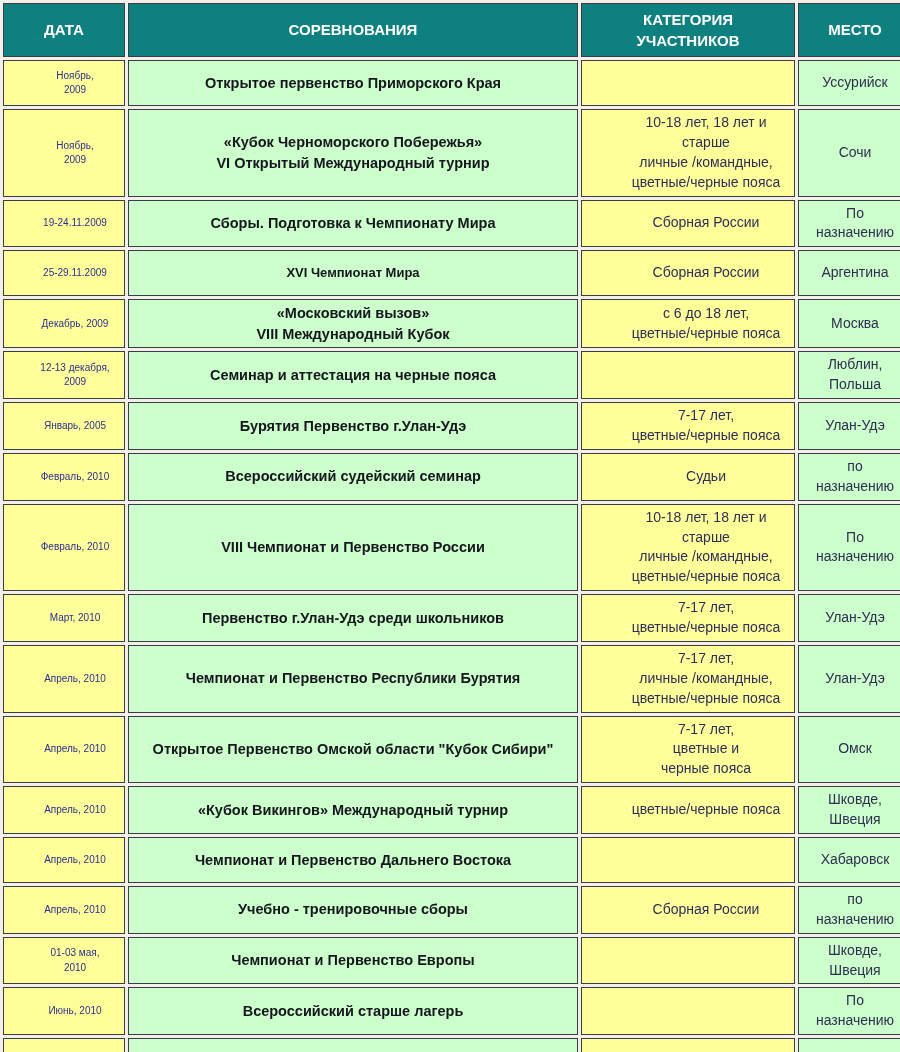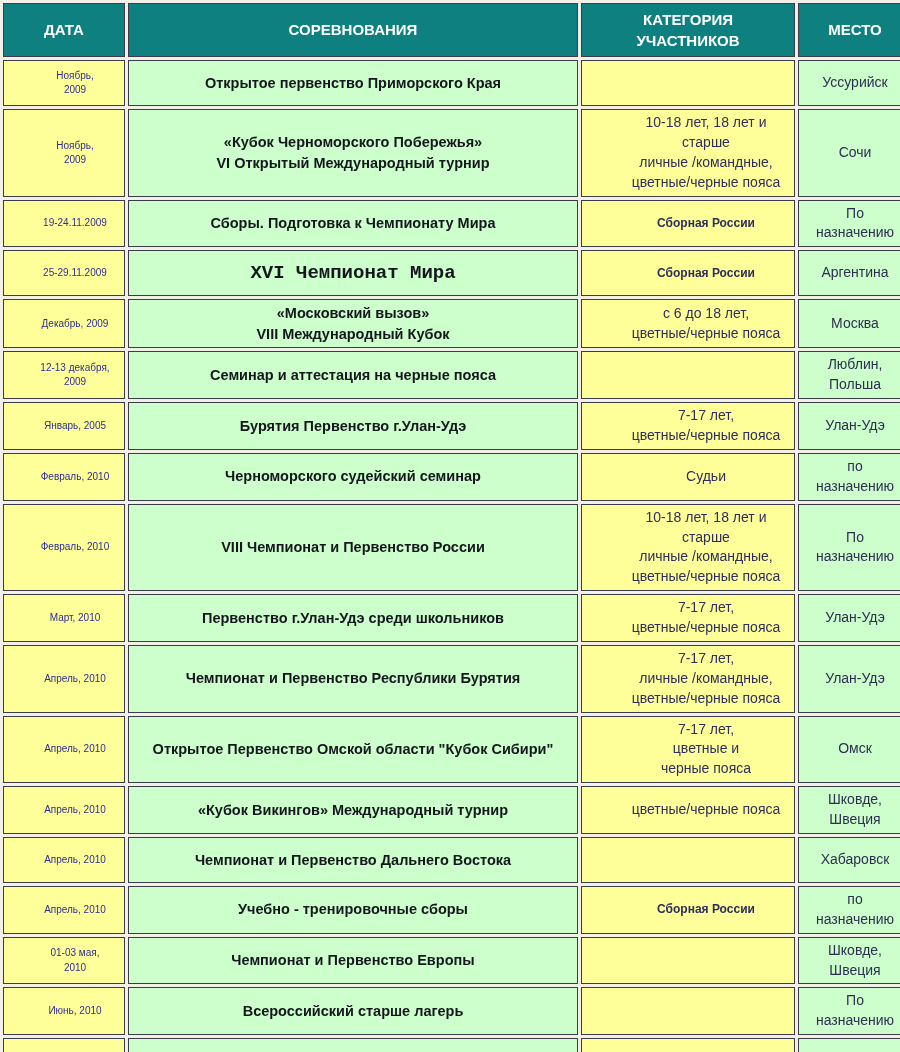--- a/index.html
+++ b/index.html
@@ -51,29 +51,29 @@
     font-size:10px;
     padding-left:28px;
   }
   td.comp-cell{
     background:var(--green-cell);
     color:var(--competition-text);
     font-weight:bold;
     font-size:14.5px;
     margin-left:20px;
   }
-  td.comp-cell.large{font-size:19px;font-family:Liberation Mono, monospace;}
+  td.comp-cell.large{font-size:13px;}
   td.cat-cell{
     background:var(--yellow-cell);
     color:var(--category-text);
     font-weight:normal;
     font-size:14px;
     padding-left:42px;
   }
-  td.cat-cell.bold{font-weight:bold;font-size:12px;}
+  td.cat-cell.bold{font-weight:normal;font-size:14px;}
   td.place-cell{
     background:var(--green-cell);
     color:var(--place-text);
     font-weight:normal;
     font-size:14px;
   }
 </style>
 </head>
 <body>
 
@@ -142,21 +142,21 @@
       </tr>
       <tr>
         <td class="date-cell">Январь, 2005</td>
         <td class="comp-cell">Бурятия Первенство г.Улан-Удэ</td>
         <td class="cat-cell">7-17 лет,
 цветные/черные пояса</td>
         <td class="place-cell">Улан-Удэ</td>
       </tr>
       <tr>
         <td class="date-cell">Февраль, 2010</td>
-        <td class="comp-cell">Черноморского судейский семинар</td>
+        <td class="comp-cell">Всероссийский судейский семинар</td>
         <td class="cat-cell">Судьи</td>
         <td class="place-cell">по
 назначению</td>
       </tr>
       <tr>
         <td class="date-cell">Февраль, 2010</td>
         <td class="comp-cell">VIII Чемпионат и Первенство России</td>
         <td class="cat-cell">10-18 лет, 18 лет и старше
 личные /командные,
 цветные/черные пояса</td>

